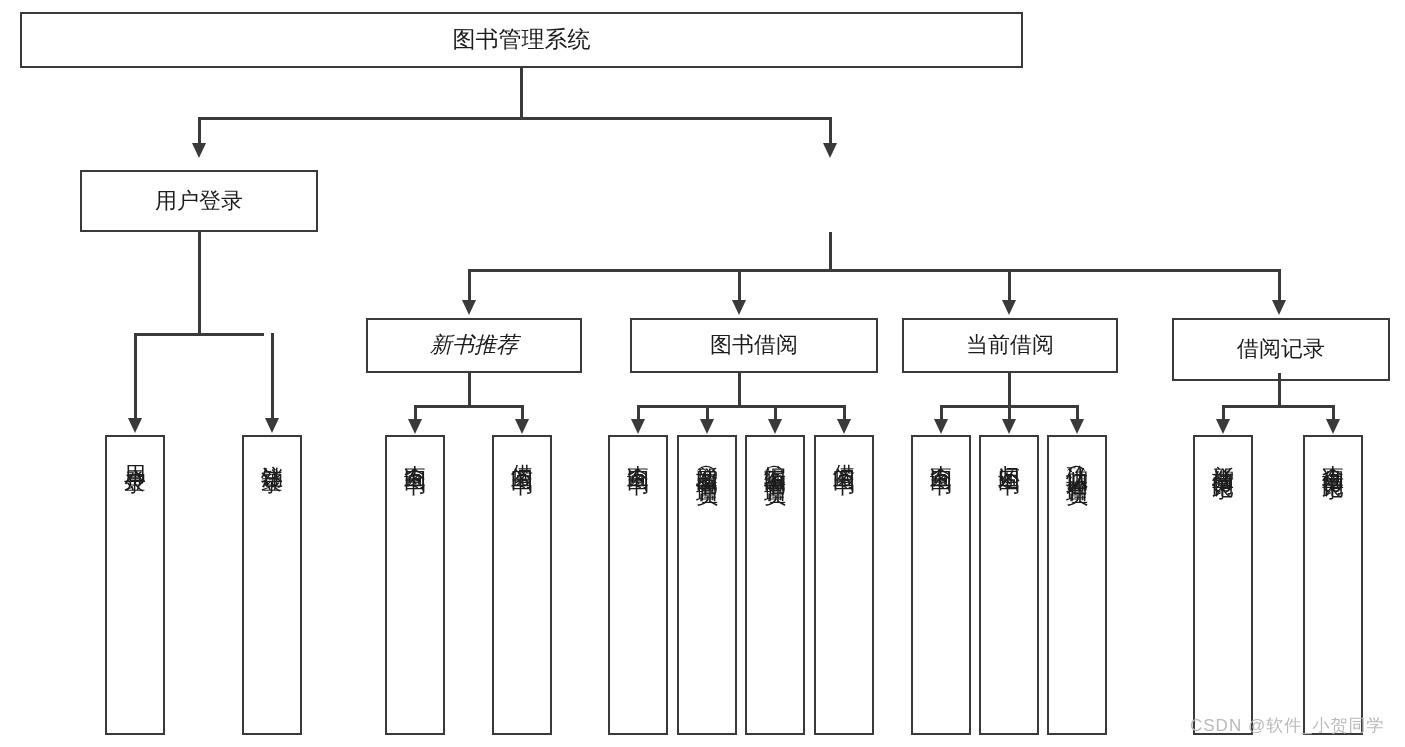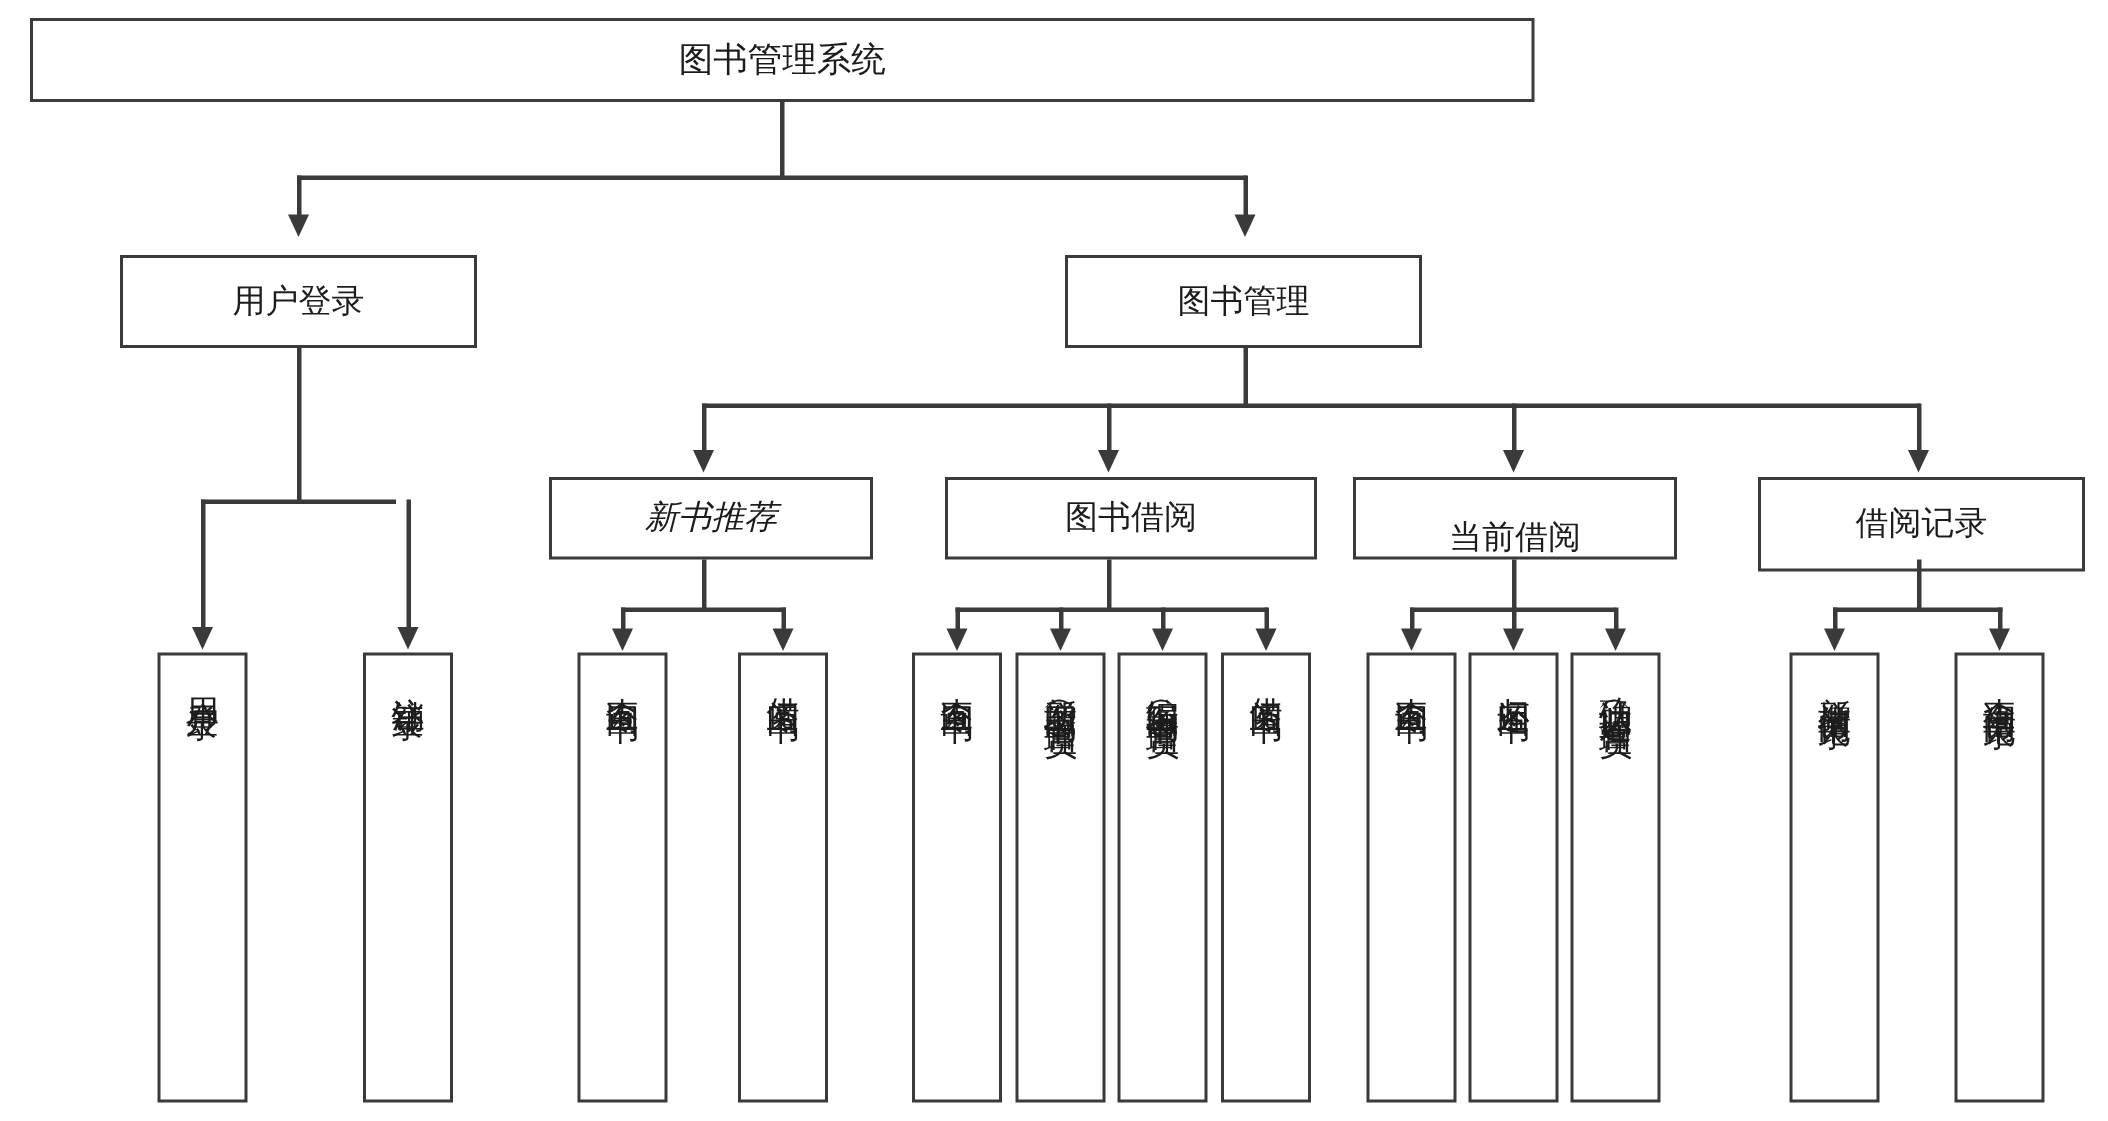--- a/index.html
+++ b/index.html
@@ -85,23 +85,20 @@
 
   <div class="line vline" style="left:198px;top:117px;height:28px;"></div>
   <div class="arrow" style="left:192px;top:143px;"></div>
   <div class="line vline" style="left:829px;top:117px;height:28px;"></div>
   <div class="arrow" style="left:823px;top:143px;"></div>
 
   <div class="node lvl2" style="left:80px;top:170px;width:238px;height:62px;">
     <span>用户登录</span>
   </div>
 
-  <div class="node lvl2" style="left:710px;top:170px;width:238px;height:62px;">
-    <span>图书管理</span>
-  </div>
 
   <div class="line vline" style="left:198px;top:232px;height:102px;"></div>
   <div class="line hline" style="left:134px;top:333px;width:130px;"></div>
   <div class="line vline" style="left:134px;top:333px;height:87px;"></div>
   <div class="arrow" style="left:128px;top:418px;"></div>
   <div class="line vline" style="left:271px;top:333px;height:87px;"></div>
   <div class="arrow" style="left:265px;top:418px;"></div>
 
   <div class="line vline" style="left:829px;top:232px;height:39px;"></div>
   <div class="line hline" style="left:468px;top:269px;width:812px;"></div>
@@ -113,21 +110,21 @@
   <div class="arrow" style="left:1002px;top:300px;"></div>
   <div class="line vline" style="left:1278px;top:269px;height:33px;"></div>
   <div class="arrow" style="left:1272px;top:300px;"></div>
 
   <div class="node lvl3" style="left:366px;top:318px;width:216px;height:55px;font-style:italic;">
     <span>新书推荐</span>
   </div>
   <div class="node lvl3" style="left:630px;top:318px;width:248px;height:55px;">
     <span>图书借阅</span>
   </div>
-  <div class="node lvl3" style="left:902px;top:318px;width:216px;height:55px;align-items:flex-end;">
+  <div class="node lvl3" style="left:902px;top:318px;width:216px;height:55px;">
     <span>当前借阅</span>
   </div>
   <div class="node lvl3" style="left:1172px;top:318px;width:218px;height:63px;">
     <span>借阅记录</span>
   </div>
 
   <div class="line vline" style="left:468px;top:373px;height:34px;"></div>
   <div class="line hline" style="left:414px;top:405px;width:110px;"></div>
   <div class="line vline" style="left:414px;top:405px;height:16px;"></div>
   <div class="arrow" style="left:408px;top:419px;"></div>
@@ -198,14 +195,15 @@
     <span class="vtext">确认归还（管理员）</span>
   </div>
 
   <div class="node leaf" style="left:1193px;top:435px;width:60px;height:300px;">
     <span class="vtext">新增借阅记录</span>
   </div>
   <div class="node leaf" style="left:1303px;top:435px;width:60px;height:300px;">
     <span class="vtext">查询借阅记录</span>
   </div>
 
+  <div id="watermark" style="left:1190px;top:714px;">CSDN @软件_小贺同学</div>
 
 </div>
 
 </body></html>

